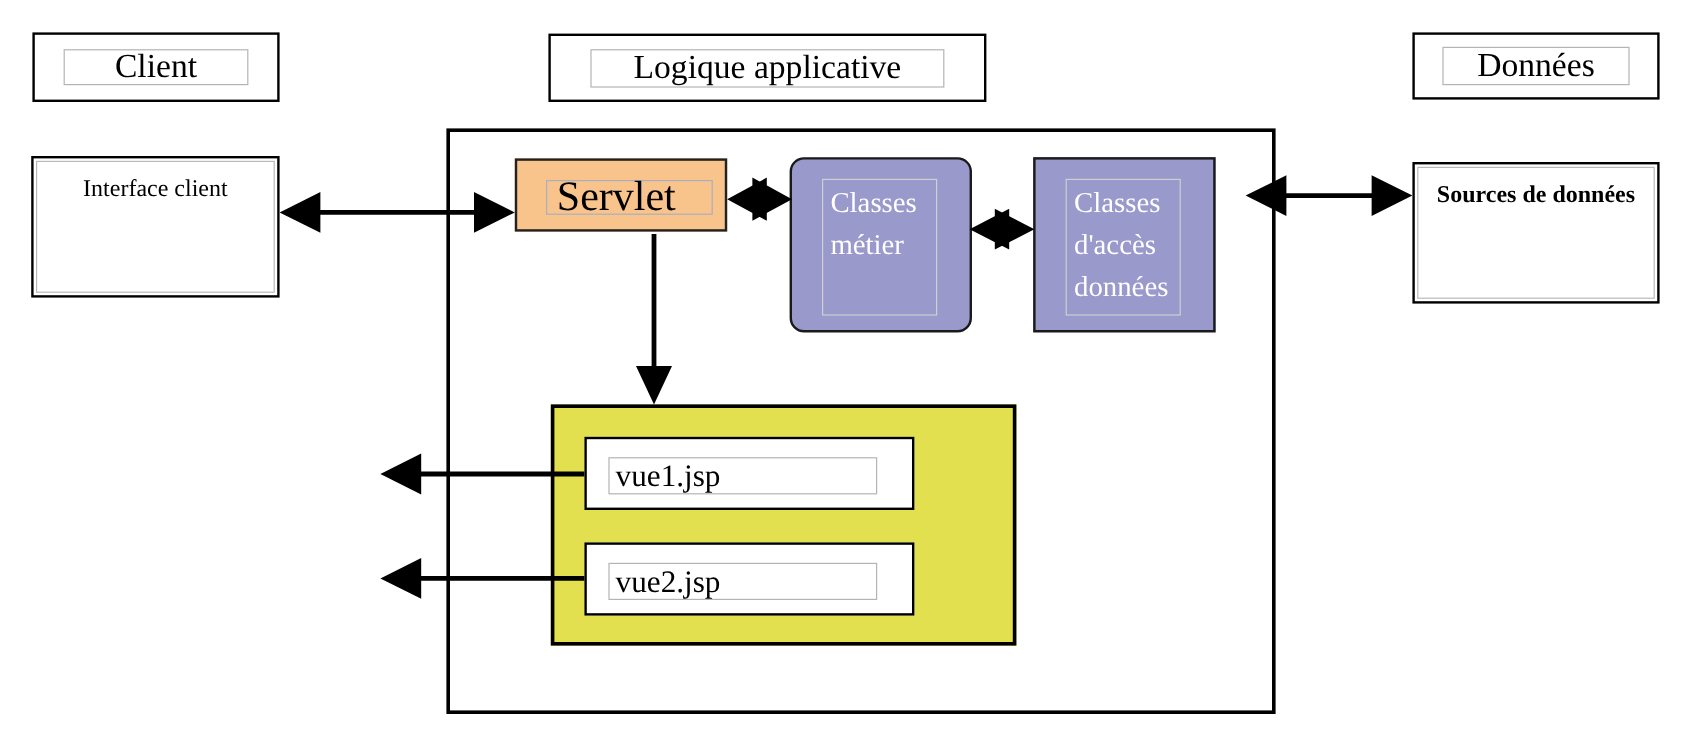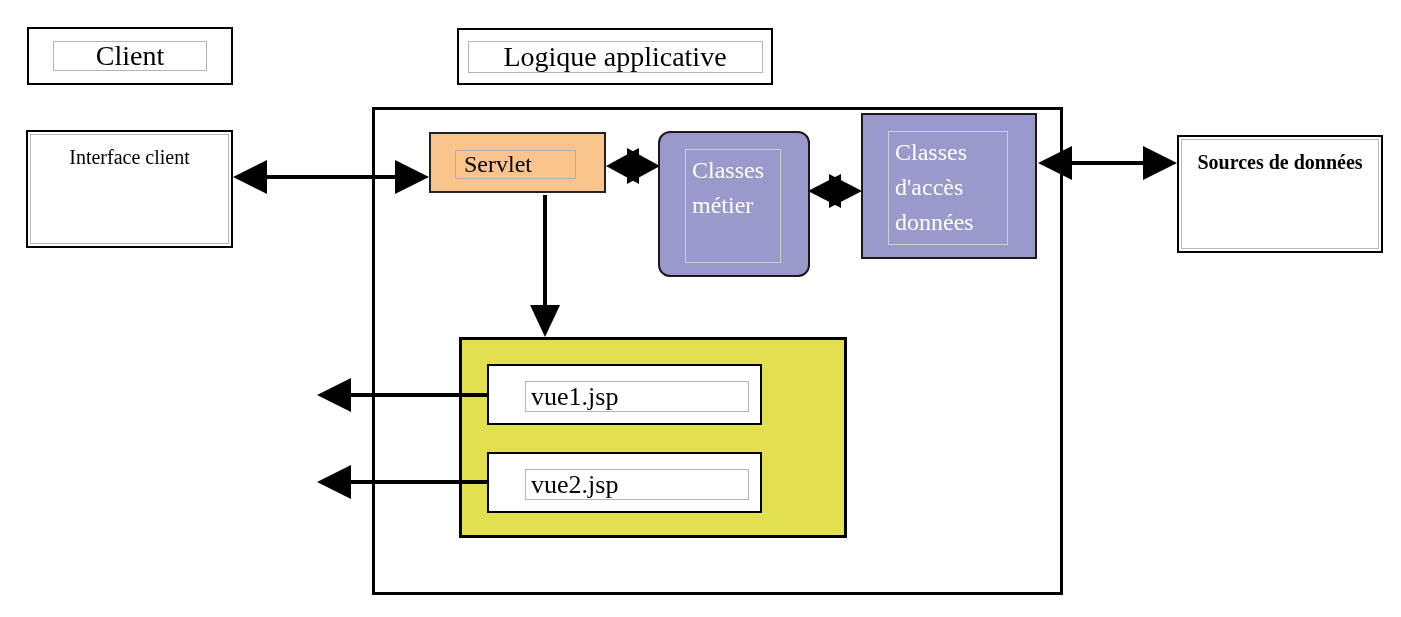--- a/index.html
+++ b/index.html
@@ -29,65 +29,68 @@
   }
   .panel-inner .wrapspan { display:inline-block; max-width:150px; }
   .panel-inner .wrapspan.wide { max-width:182px; }
 
   
   .container-box { border:3px solid #000; background:#fff; }
 
   
   .servlet { background:var(--servlet-fill,#f9c48c); border:2px solid #222; }
   .servlet-inner {
-    position:absolute; left:24px; top:16px; width:121px; height:29px;
+    position:absolute; left:24px; top:16px; width:139px; height:29px;
     border:1px solid #a9afc0; box-sizing:border-box;
-    font-size:24px; line-height:26px; padding-left:8px; white-space:nowrap;
+    font-size:35px; line-height:26px; padding-left:8px; white-space:nowrap;
   }
 
   
   .classbox { background:var(--classes-fill,#9999cc); border:2px solid #1a1a1a; }
   .classbox-inner {
     position:absolute; left:25px; top:16px; right:27px; bottom:12px;
     border:1px solid #cfcfcf; box-sizing:border-box;
     color:var(--classes-text,#fff); font-size:24px; line-height:1.45;
     padding:3px 0 0 6px; overflow:visible;
   }
 
   
   .views { background:var(--views-fill,#e2e04e); border:3px solid #000; }
 
   
   .vuebox { background:#fff; border:2px solid #000; }
   .vuebox-inner {
-    position:absolute; left:36px; top:15px; width:224px; height:31px;
+    position:absolute; left:18px; top:15px; width:224px; height:31px;
     border:1px solid #b4b4b4; box-sizing:border-box;
     font-size:26px; line-height:29px; padding-left:5px; white-space:nowrap;
   }
 
   svg.arrows {
     position:absolute; left:0; top:0; width:1401px; height:617px;
     pointer-events:none; z-index:10;
   }
   svg.arrows line { stroke:var(--arrow,#000); stroke-width:4; }
   svg.arrows polygon { fill:var(--arrow,#000); stroke:none; }
 </style>
 </head>
 <body>
 
 <div class="stage">
 
   <div class="abs hdr" style="left:27px; top:27px; width:206px; height:58px;">
     <div class="hdr-inner" style="width:154px; height:30px;">Client</div>
   </div>
 
-  <div class="abs hdr" style="left:457px; top:28px; width:316px; height:57px;">
+  <div class="abs hdr" style="left:457px; top:28px; width:365px; height:57px;">
     <div class="hdr-inner" style="width:295px; height:32px;">Logique applicative</div>
   </div>
 
+  <div class="abs hdr" style="left:1177px; top:27px; width:206px; height:56px;">
+    <div class="hdr-inner" style="width:156px; height:32px;">Données</div>
+  </div>
 
   <div class="abs panel" style="left:26px; top:130px; width:207px; height:118px;">
     <div class="panel-inner">
       <span class="wrapspan">Interface client</span>
     </div>
   </div>
 
   <div class="abs panel" style="left:1177px; top:135px; width:206px; height:118px;font-weight:bold;">
     <div class="panel-inner">
       <span class="wrapspan wide">Sources de données</span>
@@ -97,21 +100,21 @@
   <div class="abs container-box" style="left:372px; top:107px; width:691px; height:488px;"></div>
 
   <div class="abs servlet" style="left:429px; top:132px; width:177px; height:61px;">
     <div class="servlet-inner">Servlet</div>
   </div>
 
   <div class="abs classbox" style="left:658px; top:131px; width:152px; height:146px;border-radius:12px;">
     <div class="classbox-inner">Classes métier</div>
   </div>
 
-  <div class="abs classbox" style="left:861px; top:113px; width:176px; height:146px;">
+  <div class="abs classbox" style="left:861px; top:131px; width:152px; height:146px;">
     <div class="classbox-inner">Classes d'accès données</div>
   </div>
 
   <div class="abs views" style="left:459px; top:337px; width:388px; height:201px;"></div>
 
   <div class="abs vuebox" style="left:487px; top:364px; width:275px; height:61px; z-index:2;">
     <div class="vuebox-inner">vue1.jsp</div>
   </div>
 
   <div class="abs vuebox" style="left:487px; top:452px; width:275px; height:61px; z-index:2;">

